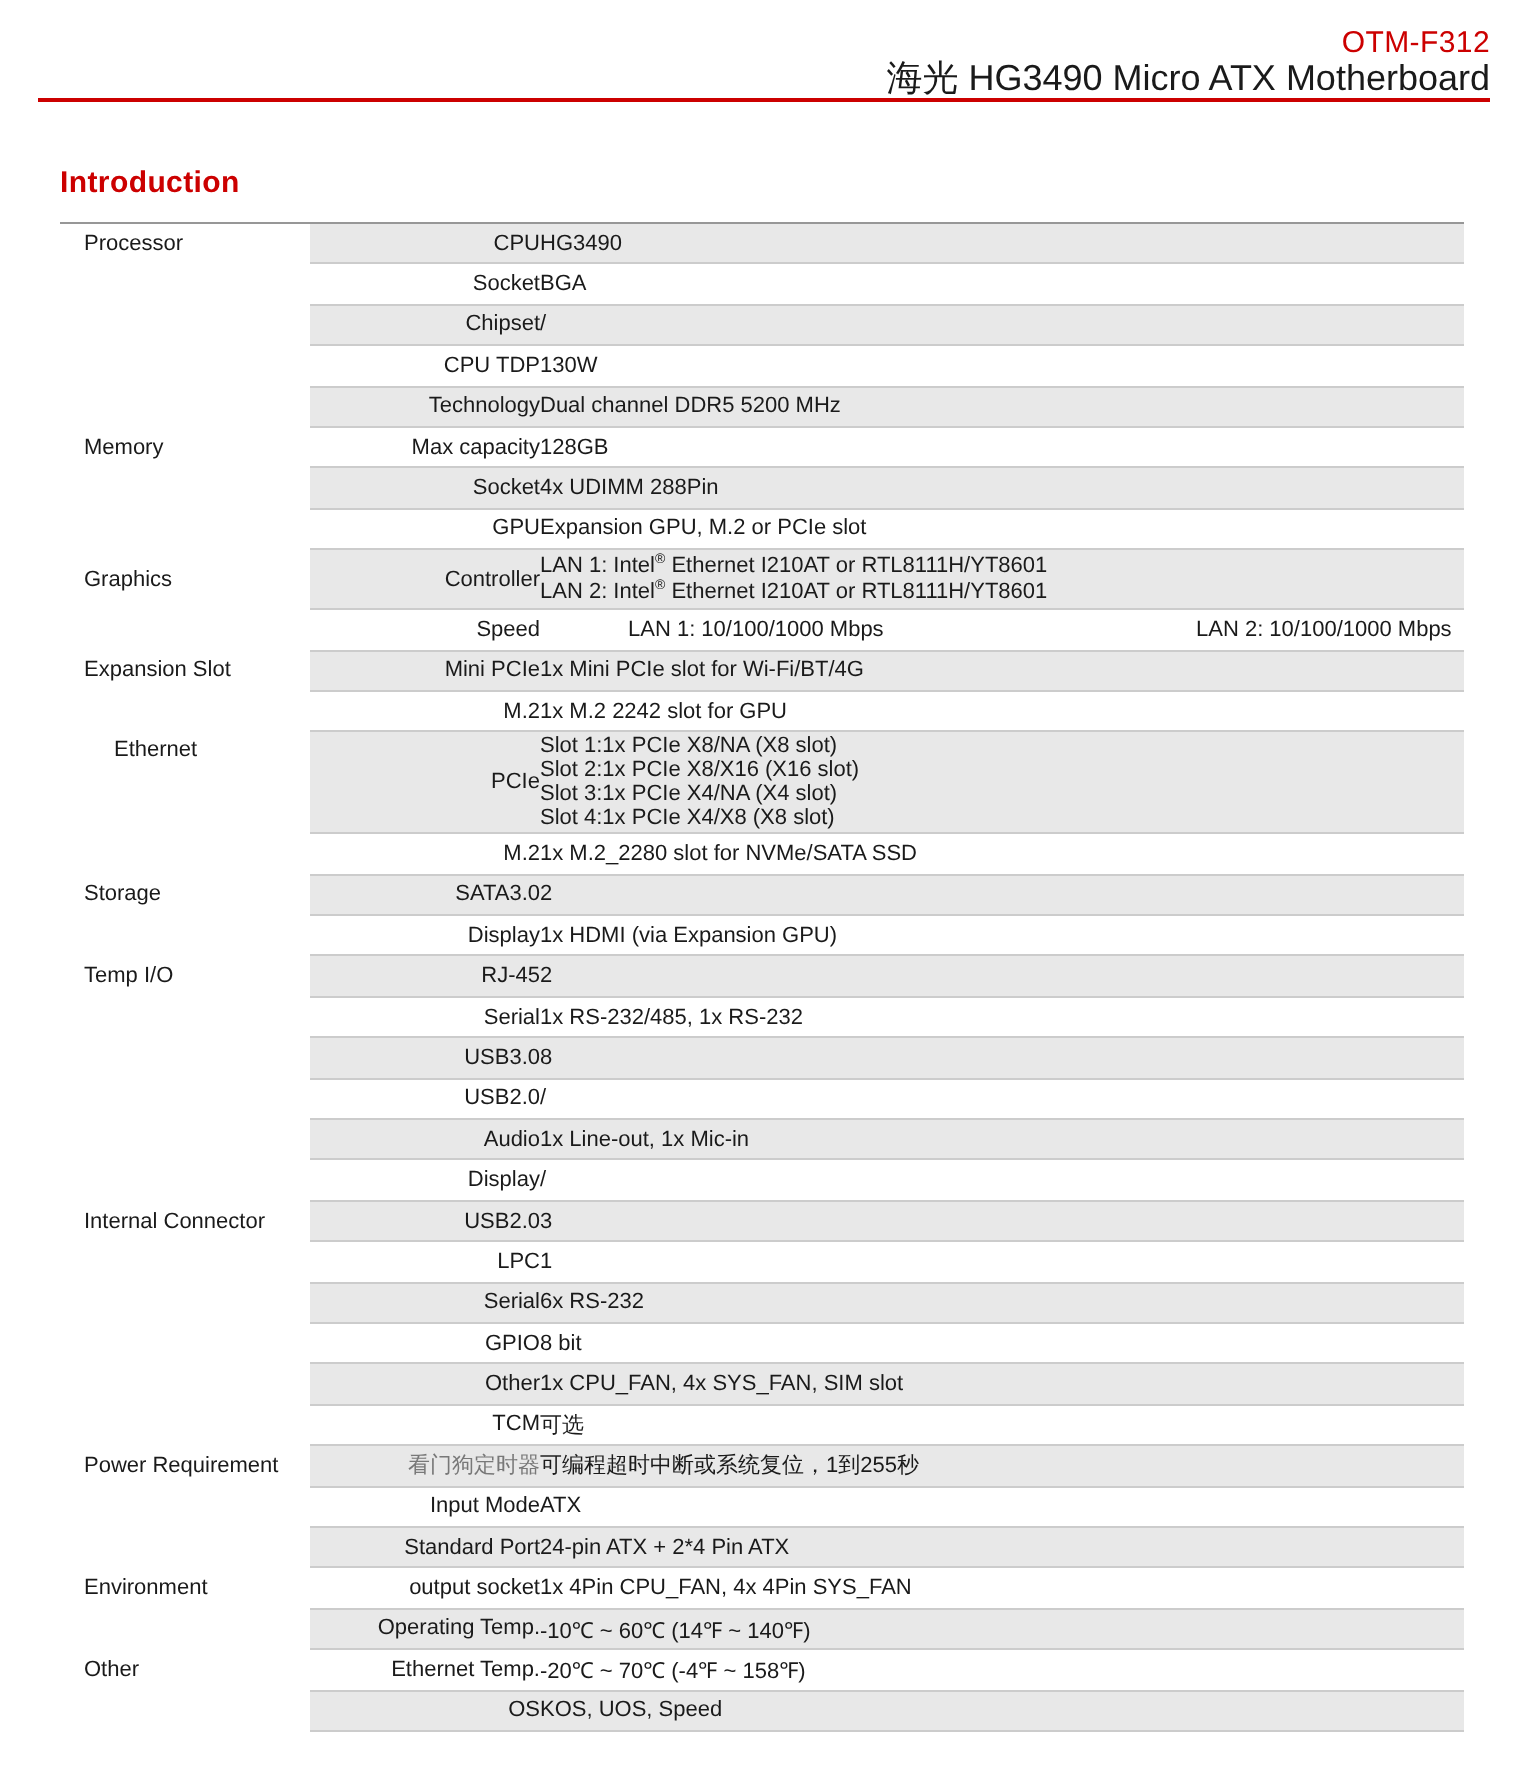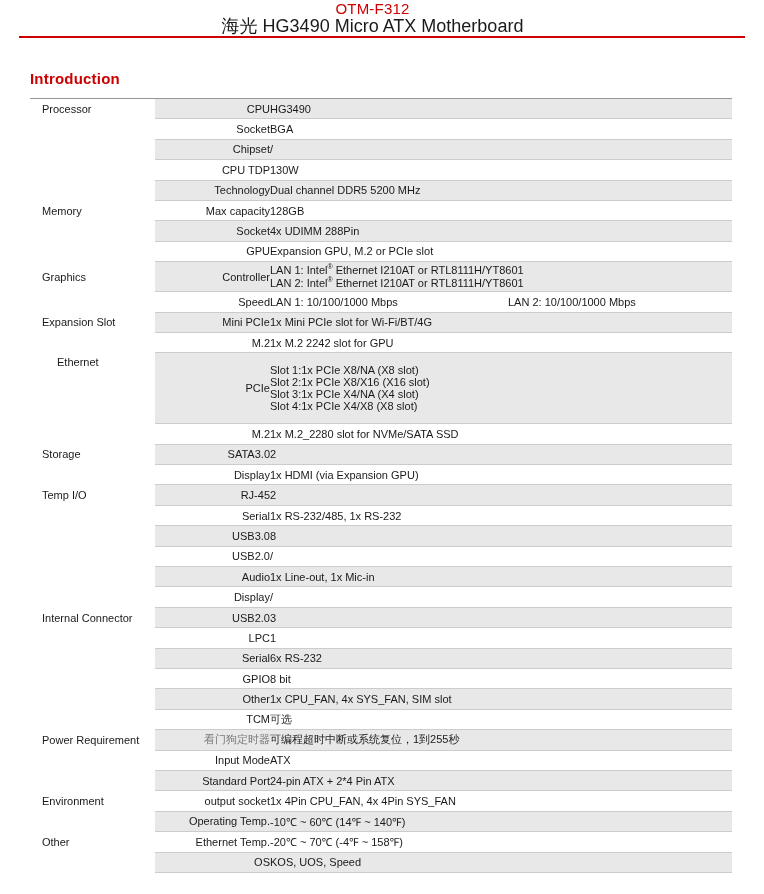--- a/index.html
+++ b/index.html
@@ -1,38 +1,38 @@
 <!DOCTYPE html>
 <html style="--accent: #cc0000; --row-bg: #e8e8e8; --row-border: #cccccc; --rule: #979797;"><head>
 <meta charset="utf-8">
 <style>
   html,body{margin:0;padding:0;background:#ffffff;}
   body{width:764px;height:894px;overflow:hidden;font-family:"Liberation Sans",sans-serif;color:#1a1a1a;}
   .page{position:relative;width:764px;height:894px;background:var(--page-bg,#fff);}
 
   
-  .hdr{padding-right:19px;text-align:center;}
+  .hdr{padding-top:13px;padding-right:19px;text-align:right;}
   .hdr .model{color:var(--accent,#cc0000);font-size:15px;line-height:17px;letter-spacing:.2px;}
   .hdr .sub{color:#1a1a1a;font-size:18px;line-height:18px;}
   .redline{margin:1px 19px 0 19px;border-bottom:2px solid var(--accent,#cc0000);}
 
   
   .section-title{margin:30px 0 9px 30px;font-size:15px;line-height:21px;color:var(--accent,#cc0000);letter-spacing:.2px;}
 
   
   .tablewrap{margin-left:30px;width:702px;border-top:1.5px solid var(--rule,#979797);}
   .rows{margin-left:125px;width:577px;font-size:11px;}
   .row{position:relative;display:flex;align-items:center;border-bottom:1px solid var(--row-border,#cccccc);min-height:19.4px;}
   .row:nth-child(odd){background:var(--row-bg,#e8e8e8);}
   .label{width:107px;padding-left:8px;flex:none;text-align:right;}
   .label.cn{color:#787878;font-family:"Liberation Serif","DejaVu Serif",serif;}
   .value{flex:1;}
-  .value .v1{display:inline-block;width:238px;}
+  .value .v1{display:inline-block;width:284px;padding-left:44px;}
   .value.multi{line-height:13px;padding:1.5px 0;}
-  .value.multi.tight{line-height:12px;padding:11px 0;}
+  .value.multi.tight{line-height:12px;padding:1px 0;}
   sup{font-size:7px;line-height:0;}
   .cat{position:absolute;left:-113px;width:88px;color:#1a1a1a;font-size:11px;top:50%;transform:translateY(-50%);white-space:nowrap;}
   .cat.top{top:3px;transform:none;padding-left:15px;}
 </style>
 </head>
 <body>
 
 <div class="page">
 
   <div class="hdr">

